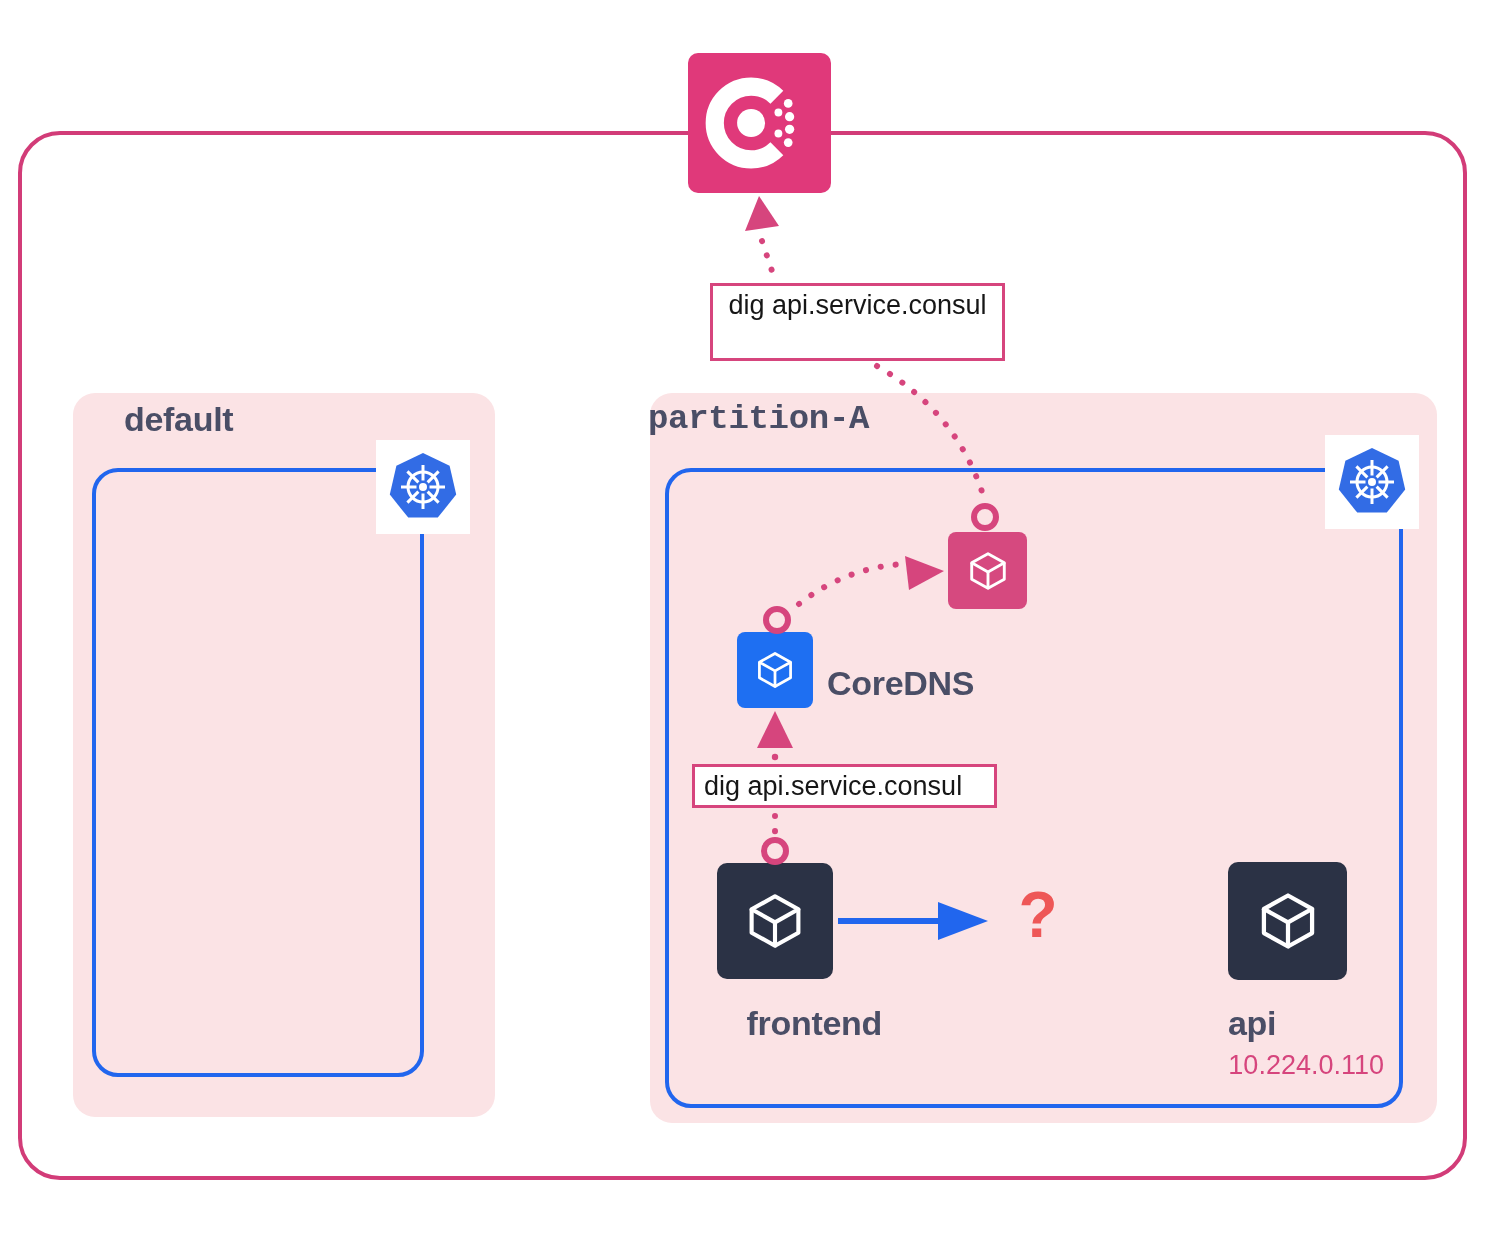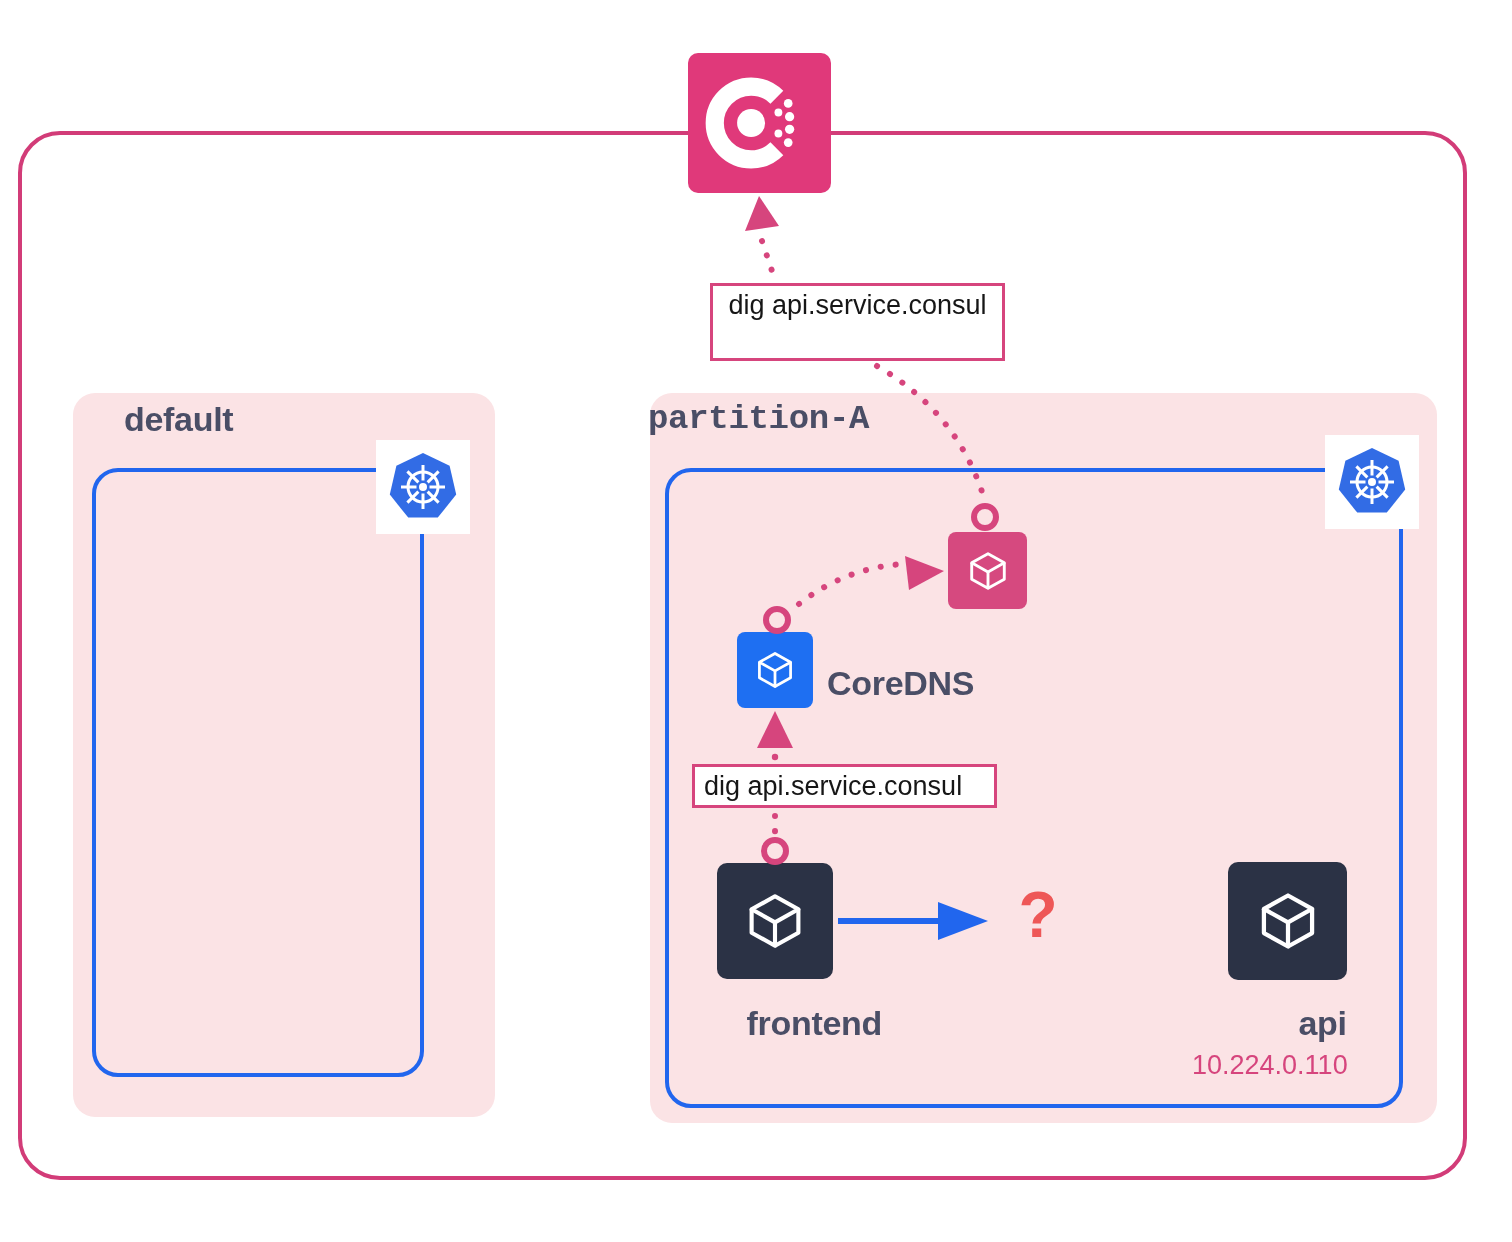--- a/index.html
+++ b/index.html
@@ -55,23 +55,23 @@
   .node-coredns{left:737px;top:632px;width:76px;height:76px;background:var(--coredns-blue);border-radius:8px;}
   .node-frontend{left:717px;top:863px;width:116px;height:116px;background:var(--dark-node);border-radius:10px;}
   .node-api{left:1228px;top:862px;width:119px;height:118px;background:var(--dark-node);border-radius:10px;}
   .node-label{
     position:absolute;font-size:34px;font-weight:700;color:var(--title-text);
     letter-spacing:-0.3px;z-index:3;white-space:nowrap;
   }
   .label-proxy{left:1042px;top:550px;}
   .label-coredns{left:827px;top:656px;margin-top:8px;}
   .label-frontend{left:732px;top:1004px;width:150px;text-align:right;}
-  .label-api{left:1263px;top:1004px;width:119px;text-align:center;}
+  .label-api{left:1228px;top:1004px;width:119px;}
   .node-ip{
-    position:absolute;left:1192px;top:1050px;width:192px;text-align:left;
+    position:absolute;left:1192px;top:1050px;width:192px;text-align:right;
     font-size:27px;font-weight:400;color:var(--pink-accent);z-index:3;
   }
   .overlay{position:absolute;left:0;top:0;width:1512px;height:1242px;z-index:4;pointer-events:none;}
   .dotted{stroke:var(--pink-accent);stroke-width:6;fill:none;stroke-linecap:round;stroke-dasharray:0.1 15;}
   .connector-circle{stroke:var(--pink-accent);stroke-width:6;fill:var(--panel-pink);}
   .arrowhead-pink{fill:var(--pink-accent);}
   .blue-line{stroke:var(--blue);stroke-width:6;stroke-linecap:butt;}
   .arrowhead-blue{fill:var(--blue);}
   .annotation{
     position:absolute;background:#ffffff;border:3.5px solid var(--pink-accent);

